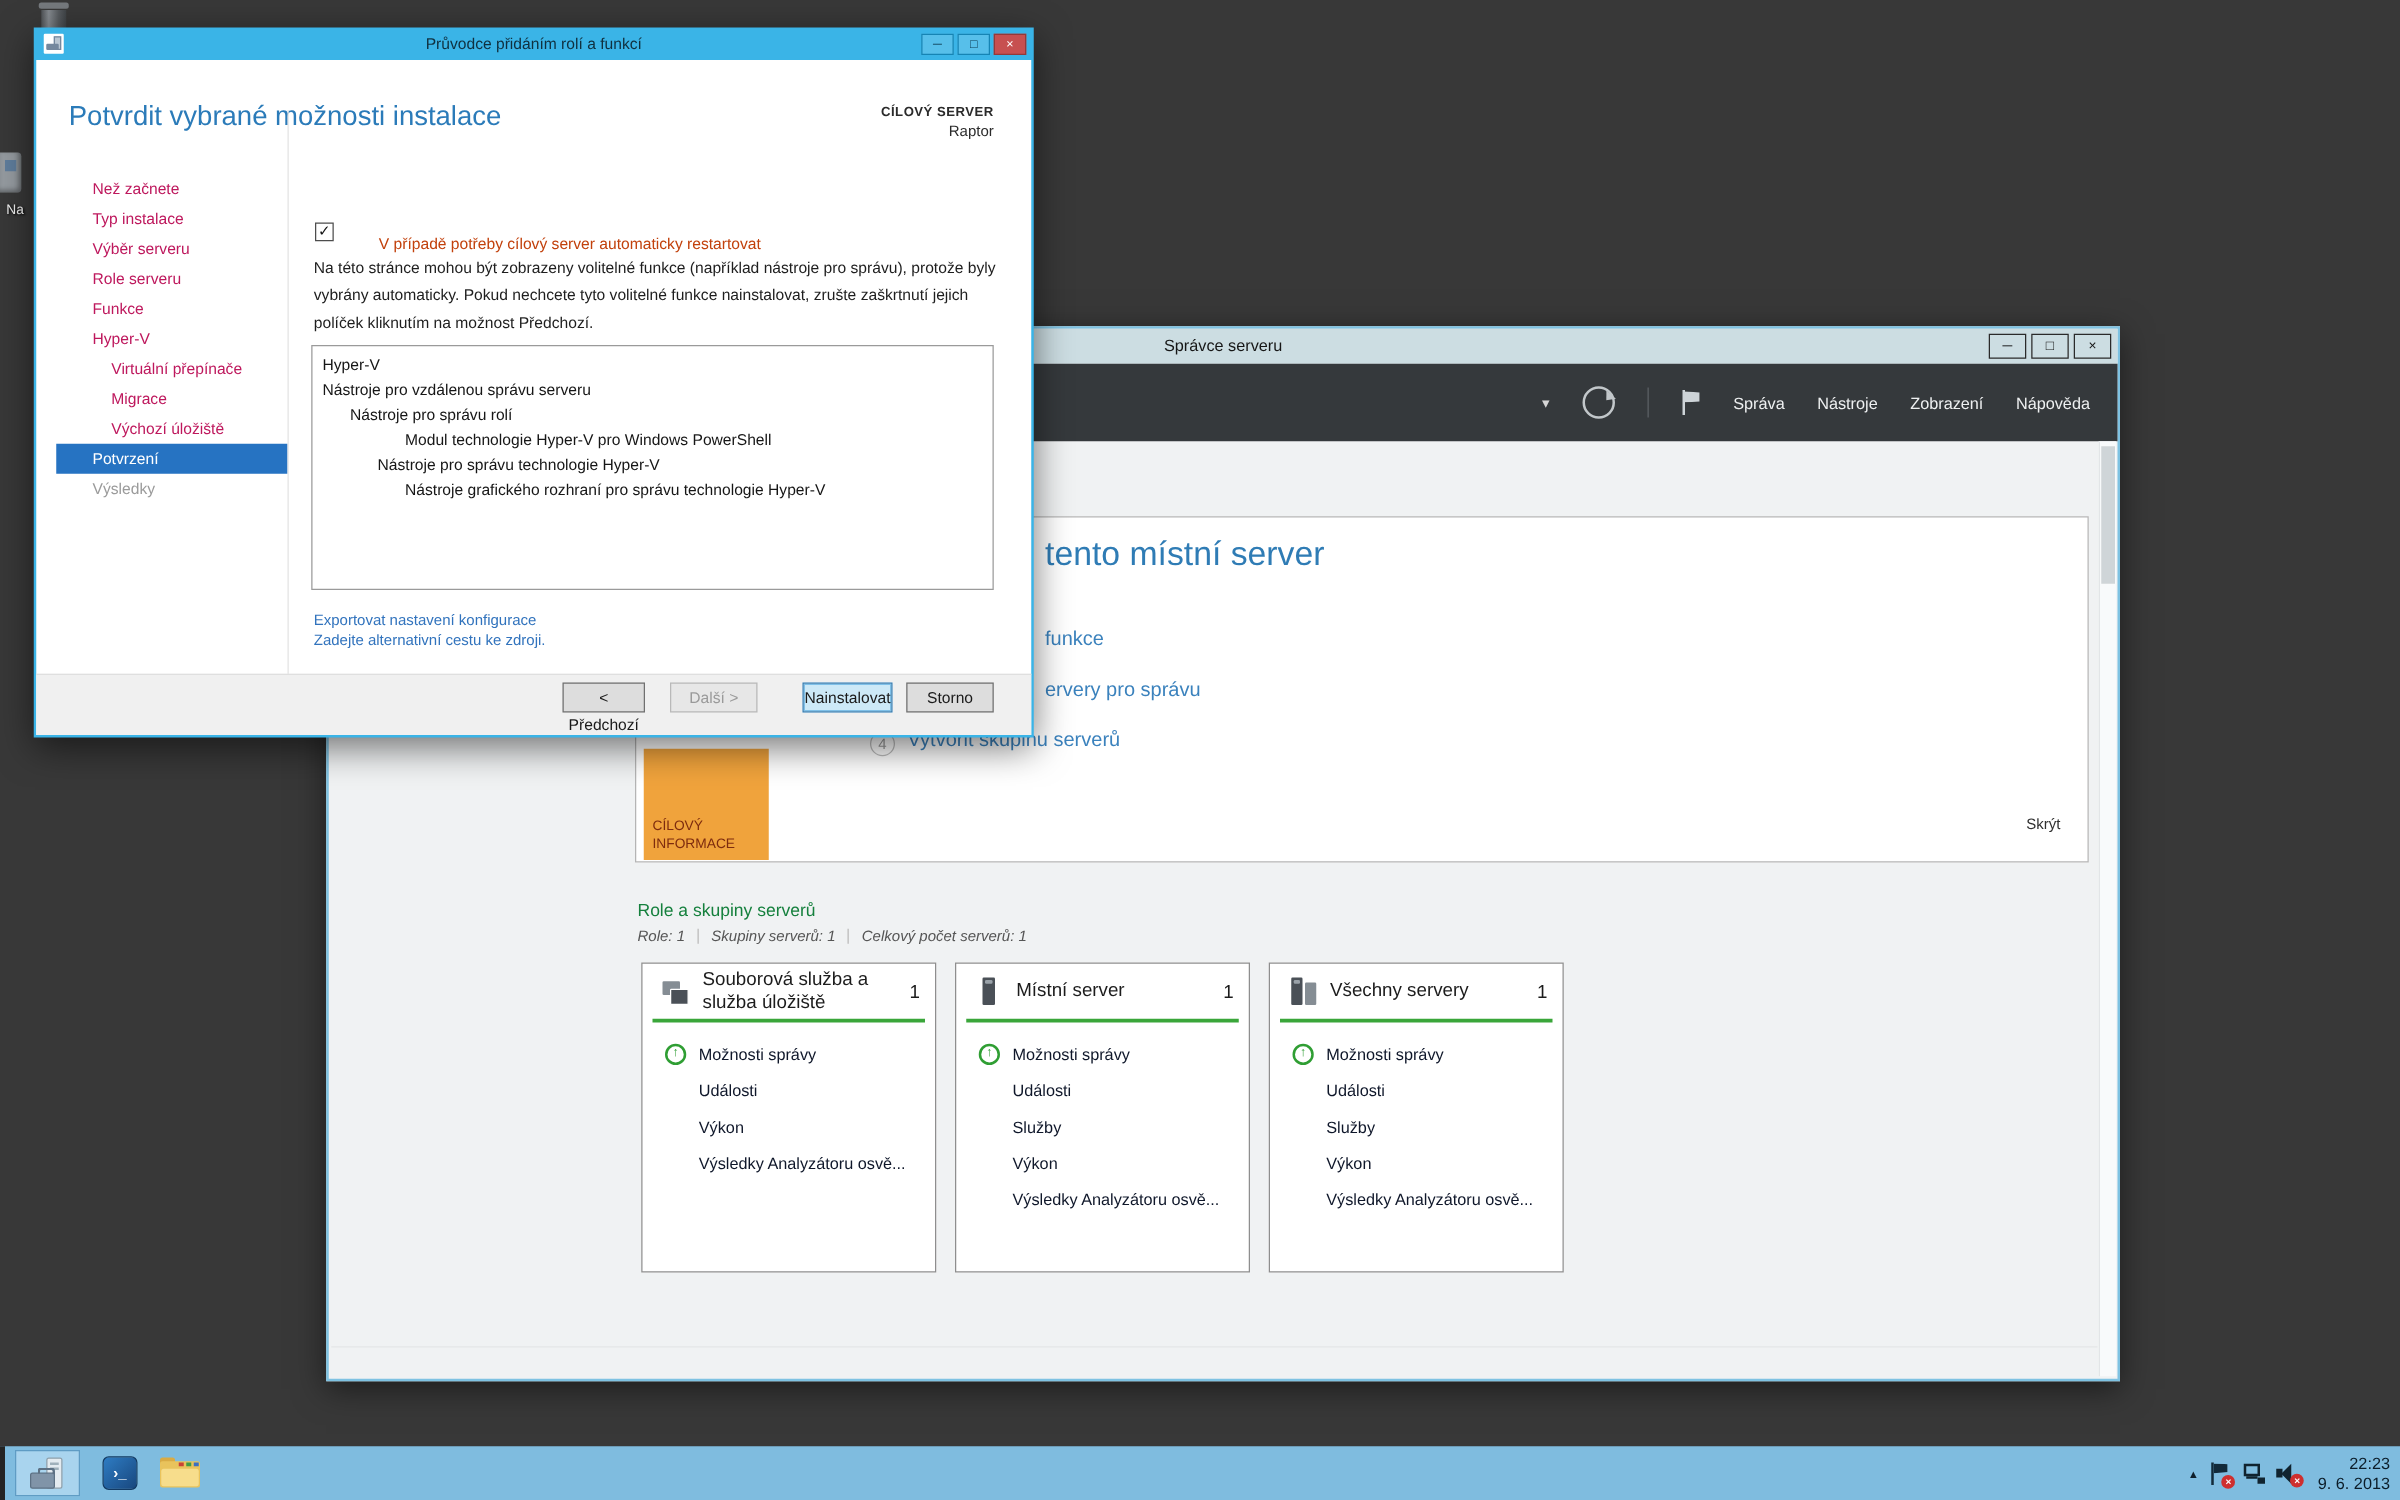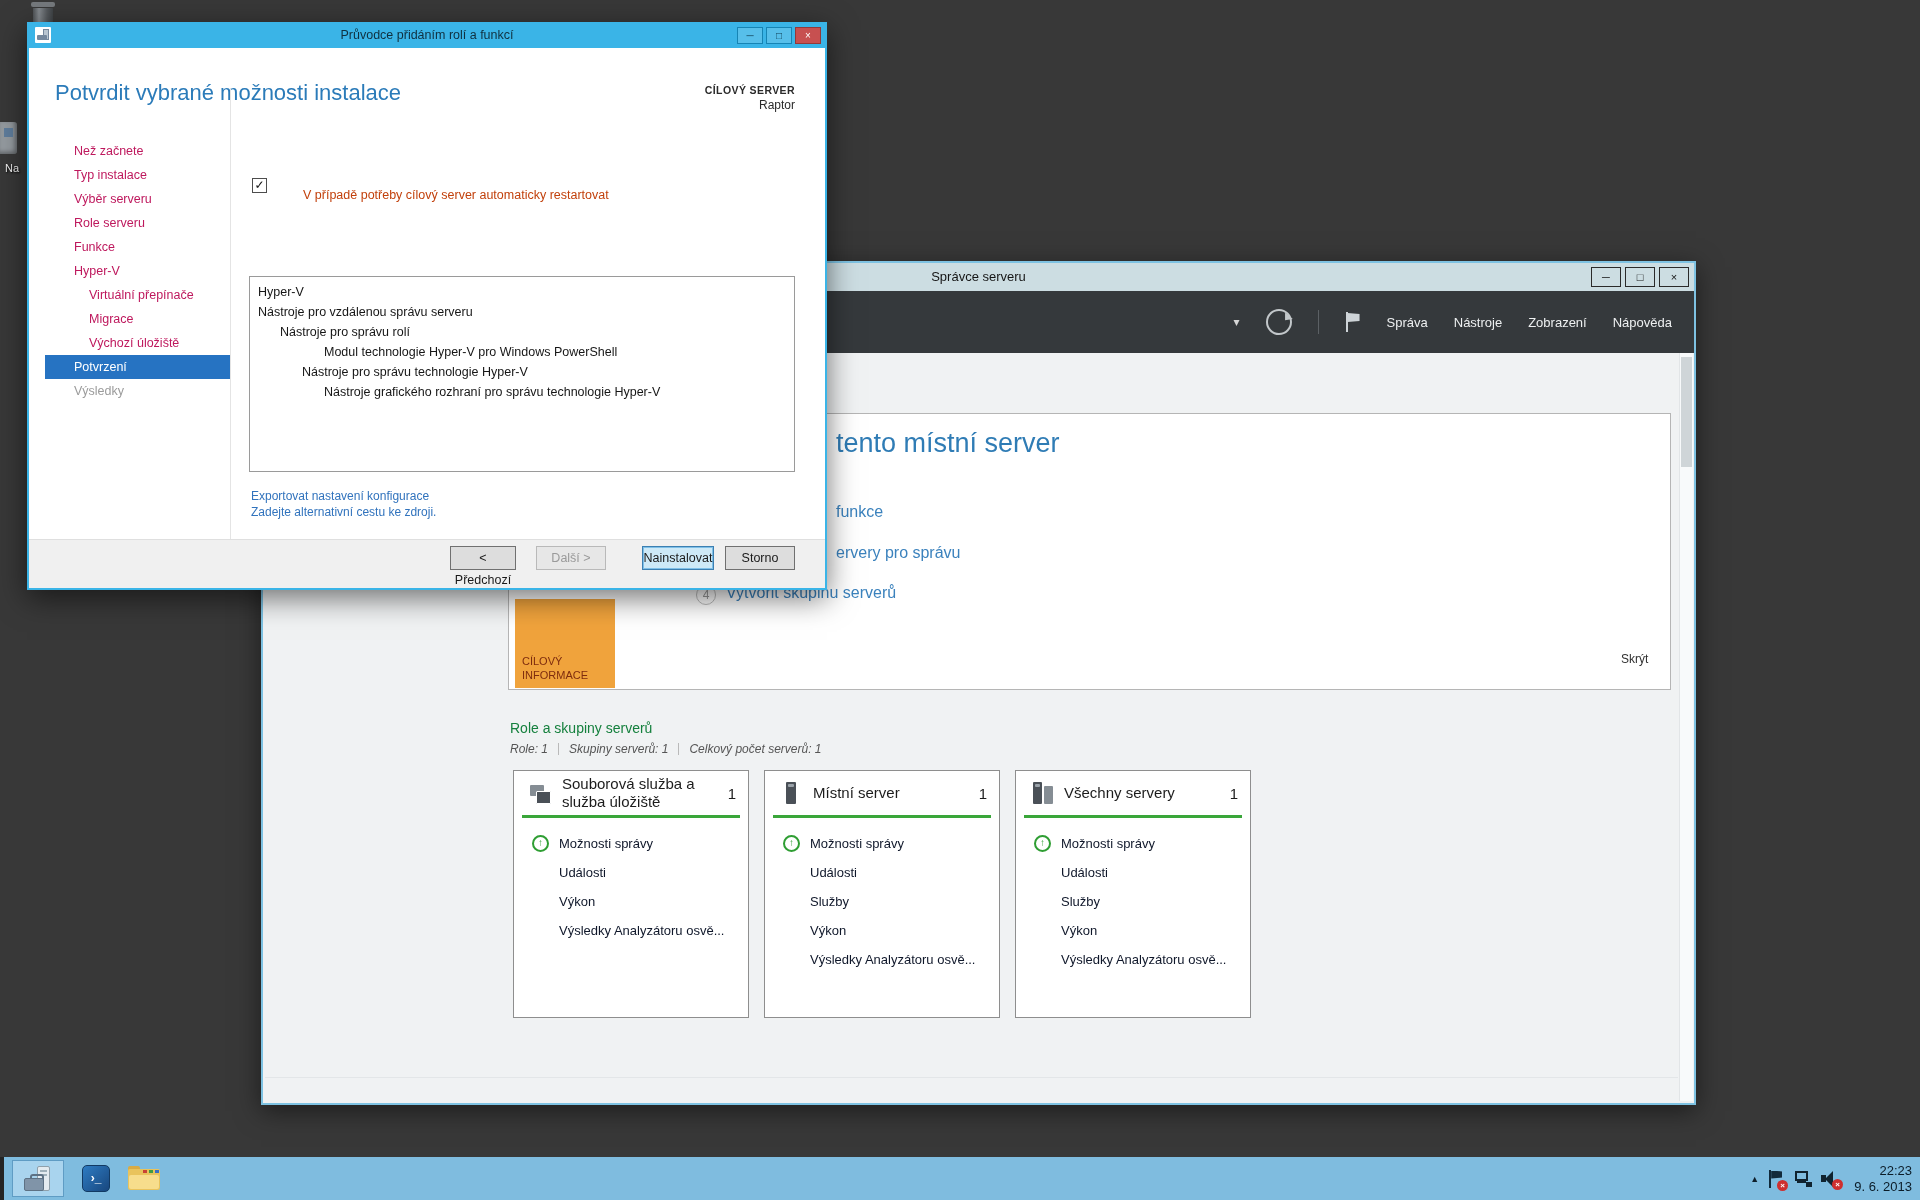--- a/index.html
+++ b/index.html
@@ -349,20 +349,21 @@
         <div class="nav-item sub">Virtuální přepínače</div>
         <div class="nav-item sub">Migrace</div>
         <div class="nav-item sub">Výchozí úložiště</div>
         <div class="nav-item sel">Potvrzení</div>
         <div class="nav-item dis">Výsledky</div>
       </div>
       <div class="wiz-vsep"></div>
 
       <div class="wiz-check">✓</div>
       <div class="wiz-checklabel">V případě potřeby cílový server automaticky restartovat</div>
+      <div class="wiz-note">Na této stránce mohou být zobrazeny volitelné funkce (například nástroje pro správu), protože byly vybrány automaticky. Pokud nechcete tyto volitelné funkce nainstalovat, zrušte zaškrtnutí jejich políček kliknutím na možnost Předchozí.</div>
 
       <div class="wiz-tree">
         <div class="tree-row lvl0">Hyper-V</div>
         <div class="tree-row lvl0">Nástroje pro vzdálenou správu serveru</div>
         <div class="tree-row lvl1">Nástroje pro správu rolí</div>
         <div class="tree-row lvl3">Modul technologie Hyper-V pro Windows PowerShell</div>
         <div class="tree-row lvl2">Nástroje pro správu technologie Hyper-V</div>
         <div class="tree-row lvl3">Nástroje grafického rozhraní pro správu technologie Hyper-V</div>
       </div>
 

